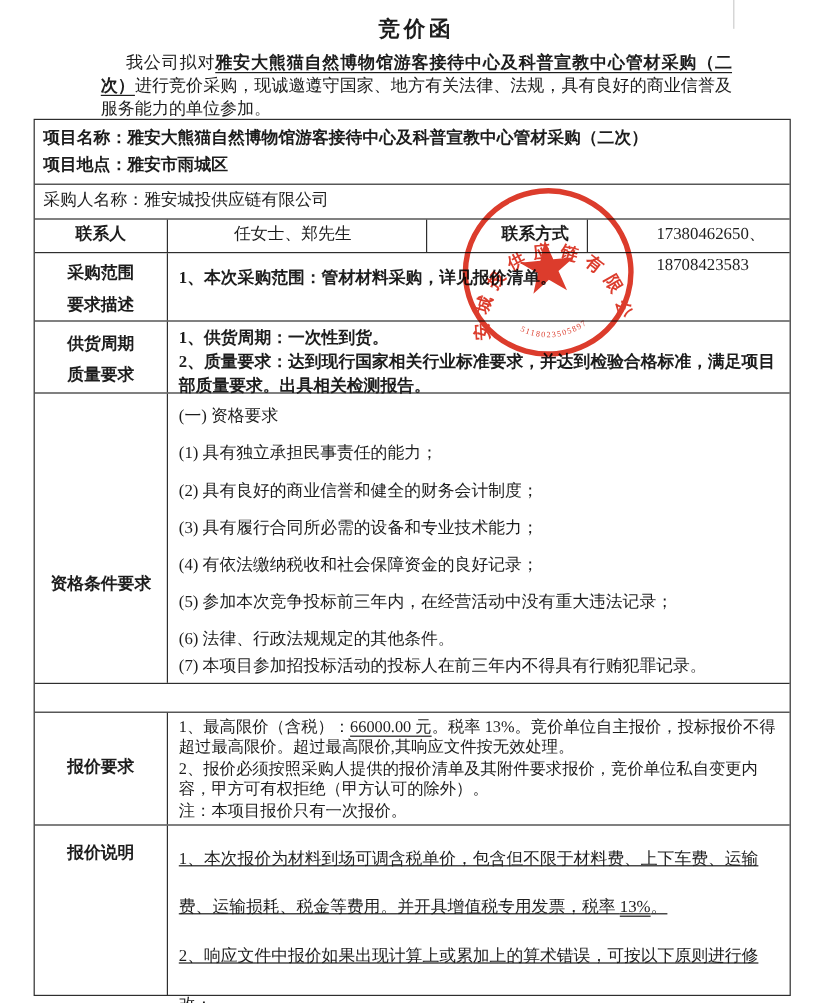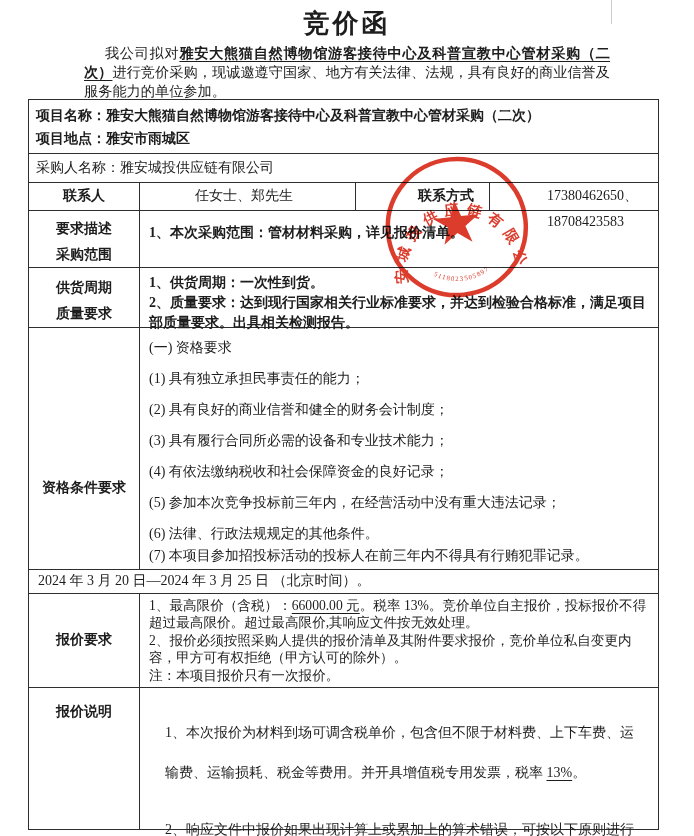--- a/index.html
+++ b/index.html
@@ -7,21 +7,21 @@
     position:relative;
     width:694px;height:836px;
     background:#ffffff;
     font-family:"Liberation Serif","DejaVu Serif",serif;
     color:#1d1d1d;
     overflow:hidden;
   }
   .doc-title{
     margin:0;padding-top:11px;
     text-align:center;
-    font-size:26px;font-weight:bold;letter-spacing:3px;
+    font-size:18px;font-weight:bold;letter-spacing:3px;
     line-height:26px;
   }
   .intro{
     margin:7px 84px 0 84px;
     font-size:14.2px;line-height:19px;
     text-align:justify;text-indent:21px;
   }
   .intro .proj{
     font-weight:bold;
     text-decoration:underline;
@@ -68,21 +68,21 @@
   .r6 .content p:last-child{margin-bottom:0;}
   .r7{height:24px;line-height:22px;}
   .r7 .lblcol{font-weight:bold;}
   .r8{height:94px;}
   .r8 .lblcol{padding-top:35px;line-height:22px;}
   .r8 .content{padding-top:3px;font-size:13.6px;line-height:17.4px;}
   .r8 .content p{margin:0;}
   .r9{height:143px;}
   .r9 .lblcol{padding-top:13px;line-height:22px;}
   .r9 .content{padding-top:9px;}
-  .r9 .content p{margin:16px;}
+  .r9 .content p{margin:0;text-decoration:underline;}
   .r9 .content .p1{line-height:40px;}
   .r9 .content .p2{line-height:41px;}
   .u{text-decoration:underline;text-underline-offset:3px;}
   
   .seal{
     position:absolute;left:383px;top:155px;
     width:148px;height:148px;
     mix-blend-mode:multiply;
     opacity:.92;
     transform:rotate(-6deg);
@@ -115,22 +115,22 @@
 
     <div class="row r3">
       <div class="cell c1">联系人</div>
       <div class="cell c2">任女士、郑先生</div>
       <div class="cell c3">联系方式</div>
       <div class="cell c4">17380462650、18708423583</div>
     </div>
 
     <div class="row r4">
       <div class="cell lblcol">
+        <div>采购范围</div>
         <div>要求描述</div>
-        <div>采购范围</div>
       </div>
       <div class="cell content">1、本次采购范围：管材材料采购，详见报价清单。</div>
     </div>
 
     <div class="row r5">
       <div class="cell lblcol">
         <div>供货周期</div>
         <div>质量要求</div>
       </div>
       <div class="cell content">
@@ -147,21 +147,20 @@
         <p>(2) 具有良好的商业信誉和健全的财务会计制度；</p>
         <p>(3) 具有履行合同所必需的设备和专业技术能力；</p>
         <p>(4) 有依法缴纳税收和社会保障资金的良好记录；</p>
         <p>(5) 参加本次竞争投标前三年内，在经营活动中没有重大违法记录；</p>
         <p class="tight">(6) 法律、行政法规规定的其他条件。</p>
         <p>(7) 本项目参加招投标活动的投标人在前三年内不得具有行贿犯罪记录。</p>
       </div>
     </div>
 
     <div class="row r7">
-      <div class="cell content">2024 年 3 月 20 日—2024 年 3 月 25 日 （北京时间）。</div>
     </div>
 
     <div class="row r8">
       <div class="cell lblcol">报价要求</div>
       <div class="cell content">
         <p><span>1、最高限价（含税）：</span><span class="u">66000.00 元</span><span>。税率 13%。竞价单位自主报价，投标报价不得超过最高限价。超过最高限价,其响应文件按无效处理。</span></p>
         <p>2、报价必须按照采购人提供的报价清单及其附件要求报价，竞价单位私自变更内容，甲方可有权拒绝（甲方认可的除外）。</p>
         <p>注：本项目报价只有一次报价。</p>
       </div>
     </div>

